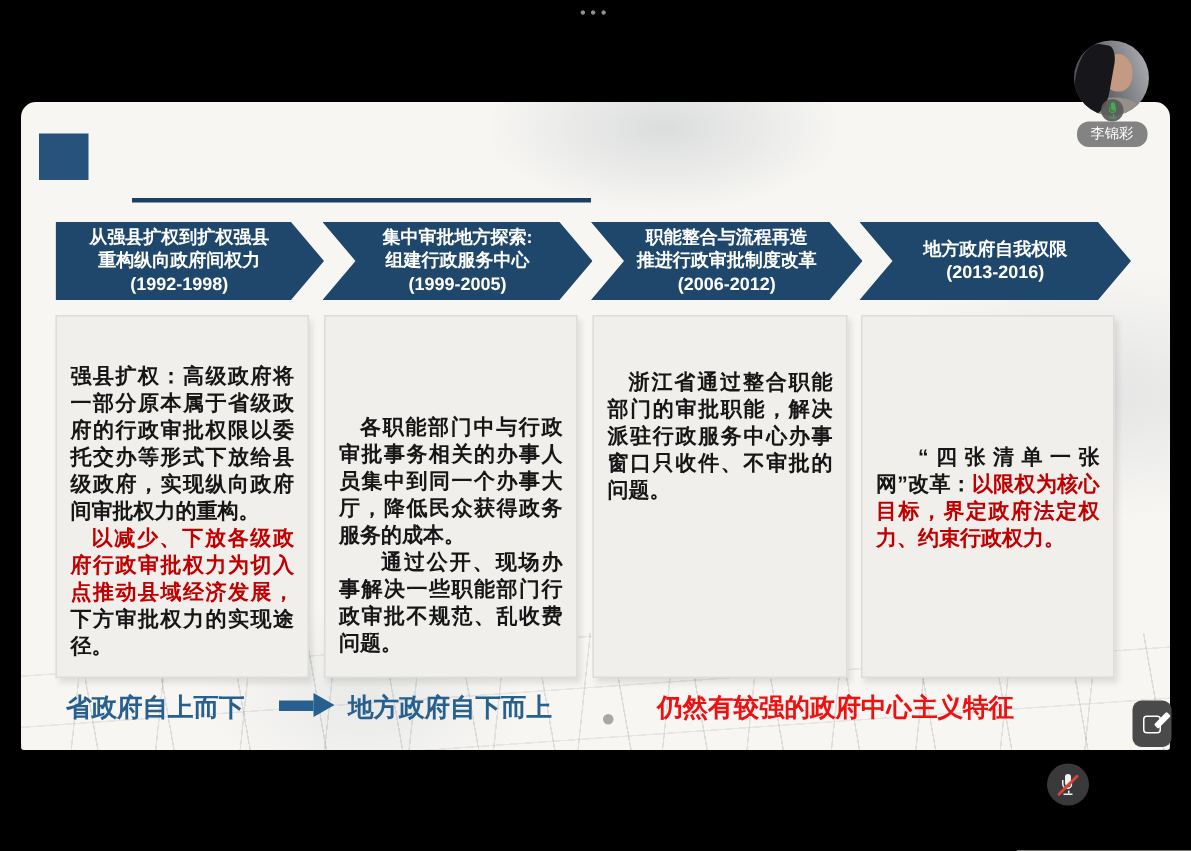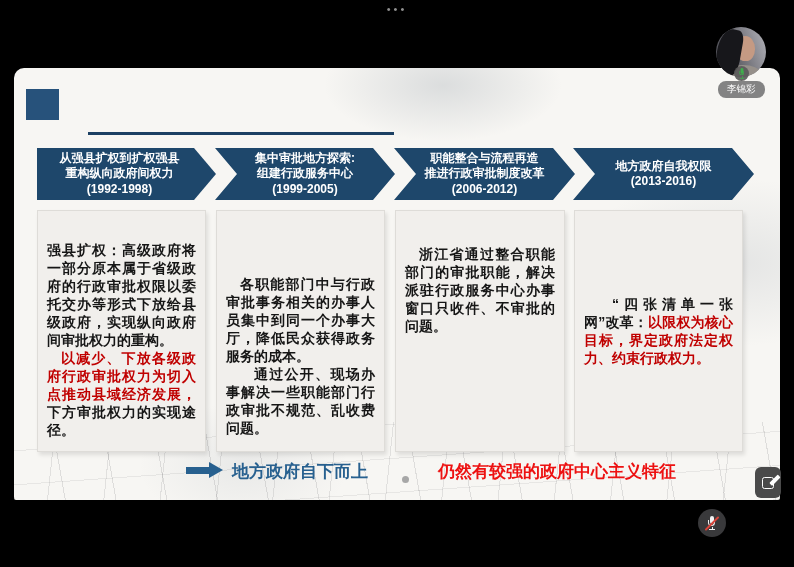--- a/index.html
+++ b/index.html
@@ -194,20 +194,21 @@
       <span class="t-m">浙江省</span><span class="t-b">通过整合职能部门的审批职能，解决派驻行政服务中心办事窗口只收件、不审批的问题。</span>
     </p>
   </div>
 
   <div class="box box-4">
     <p class="ind2">
       <span class="t-m">“四张清单一张网”改革：</span><span class="t-rb">以限权为核心目标，界定政府法定权力、约束行政权力。</span>
     </p>
   </div>
 
+  <div class="f-item f-left1">省政府自上而下</div>
   <div class="f-arrow">
     <span class="bar"></span>
       <span class="head"></span>
   </div>
   <div class="f-item f-left2">地方政府自下而上</div>
   <div class="deco-dot"></div>
   <div class="f-item f-right">仍然有较强的政府中心主义特征</div>
 </div>
 
 <div class="avatar">

